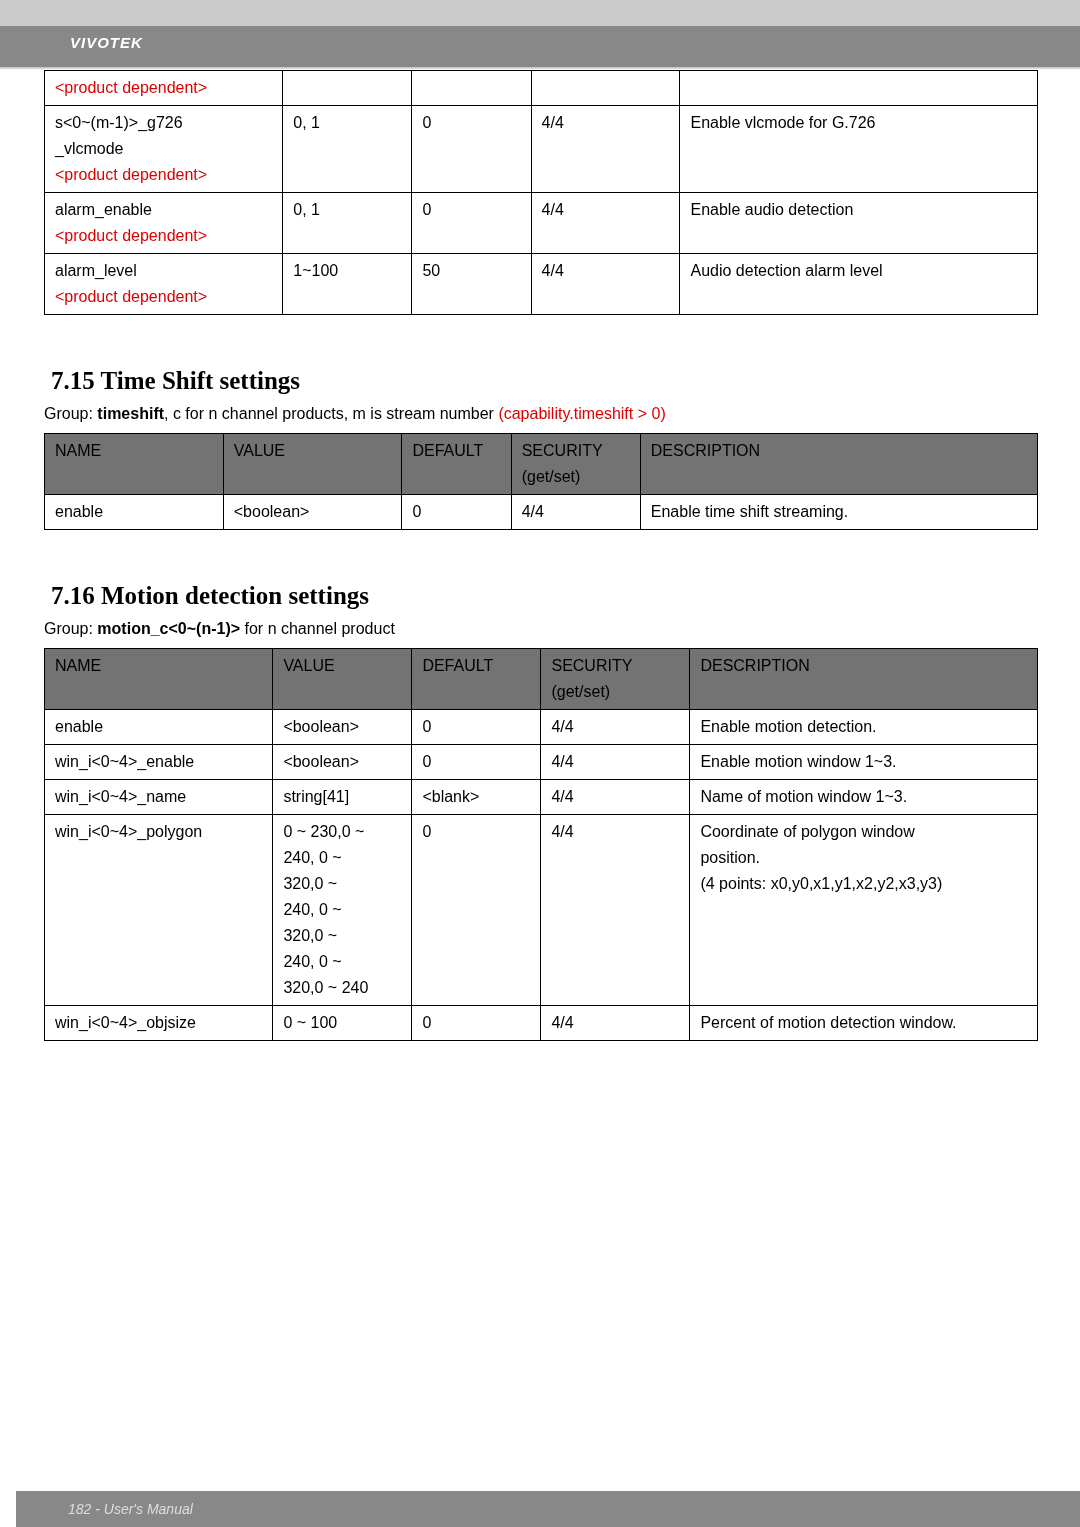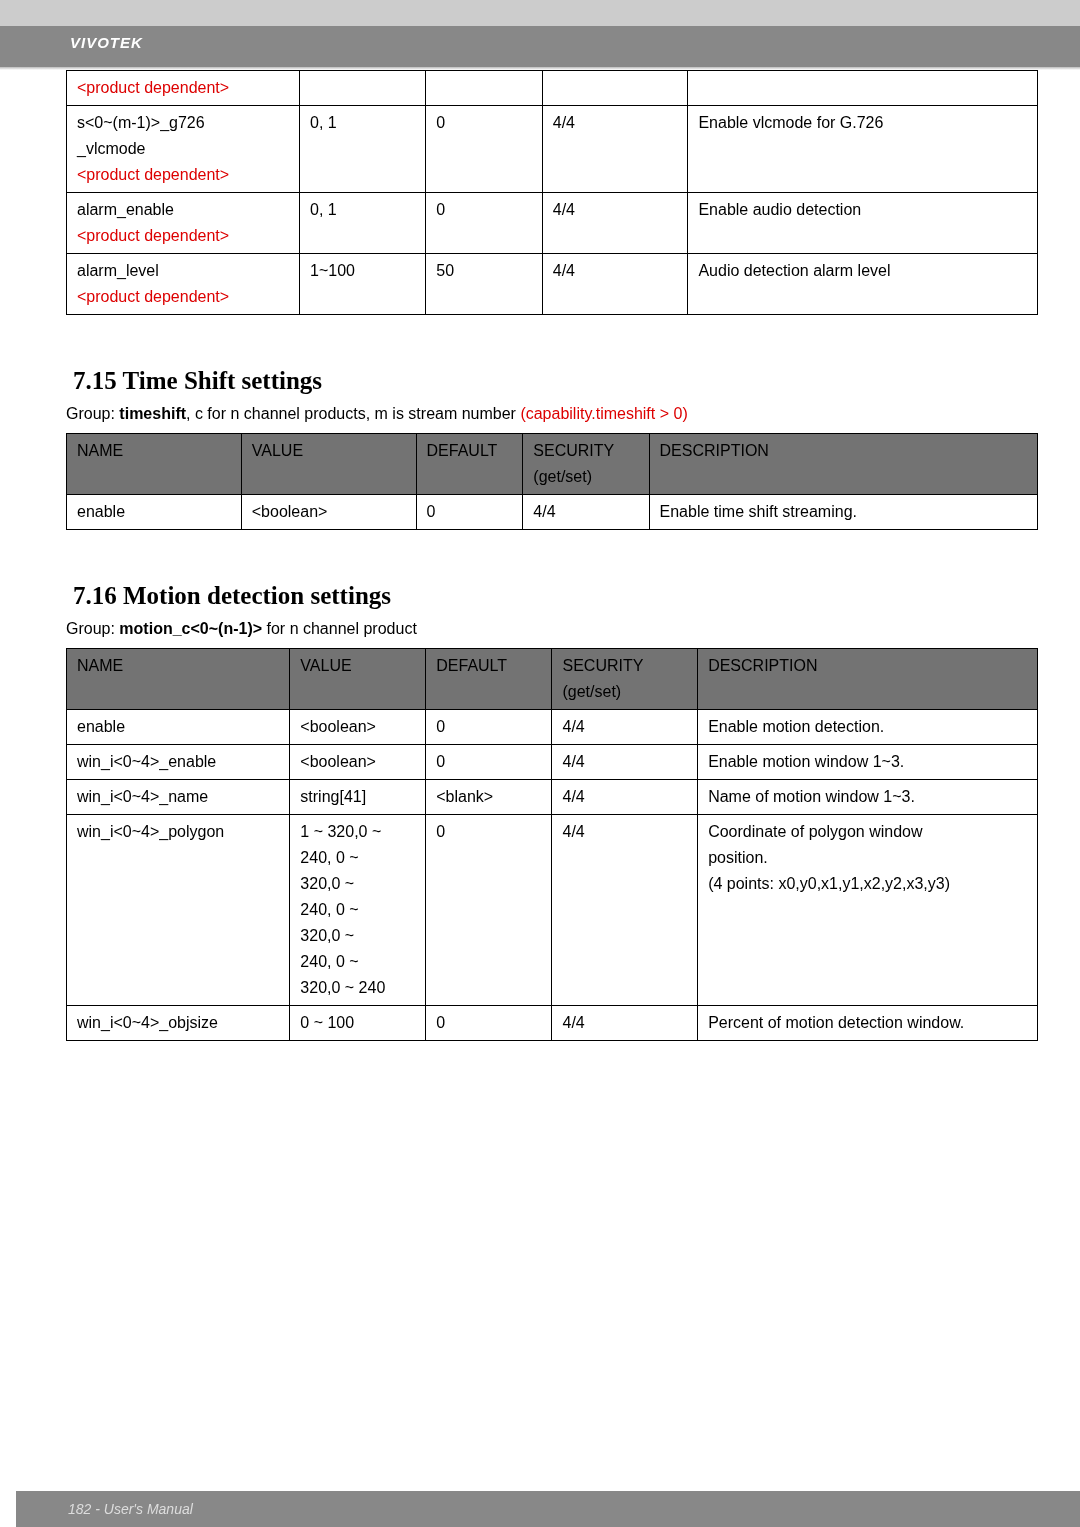--- a/index.html
+++ b/index.html
@@ -22,21 +22,21 @@
       font-weight: bold;
       font-size: 15px;
       padding: 8px 20px 16px 70px;
       letter-spacing: 1px;
     }
     .brand-underline {
       height: 3px;
       background: linear-gradient(to bottom, #bbb, #fff);
     }
     .content {
-      padding: 0 42px 40px 66px;
+      padding: 0 42px 40px 44px;
     }
     table {
       border-collapse: collapse;
       width: 100%;
       font-size: 16px;
       table-layout: fixed;
     }
     td, th {
       border: 1px solid #000;
       padding: 8px 10px;
@@ -204,21 +204,21 @@
     <tr>
       <td>win_i&lt;0~4&gt;_name</td>
       <td>string[41]</td>
       <td>&lt;blank&gt;</td>
       <td>4/4</td>
       <td>Name of motion window 1~3.</td>
     </tr>
     <tr>
       <td>win_i&lt;0~4&gt;_polygon</td>
       <td>
-        <div>1 ~ 320,0 ~</div>
+        <div>0 ~ 230,0 ~</div>
         <div style="margin-top:8px">240, 0 ~</div>
         <div style="margin-top:8px">320,0 ~</div>
         <div style="margin-top:8px">240, 0 ~</div>
         <div style="margin-top:8px">320,0 ~</div>
         <div style="margin-top:8px">240, 0 ~</div>
         <div style="margin-top:8px">320,0 ~ 240</div>
       </td>
       <td>0</td>
       <td>4/4</td>
       <td>

